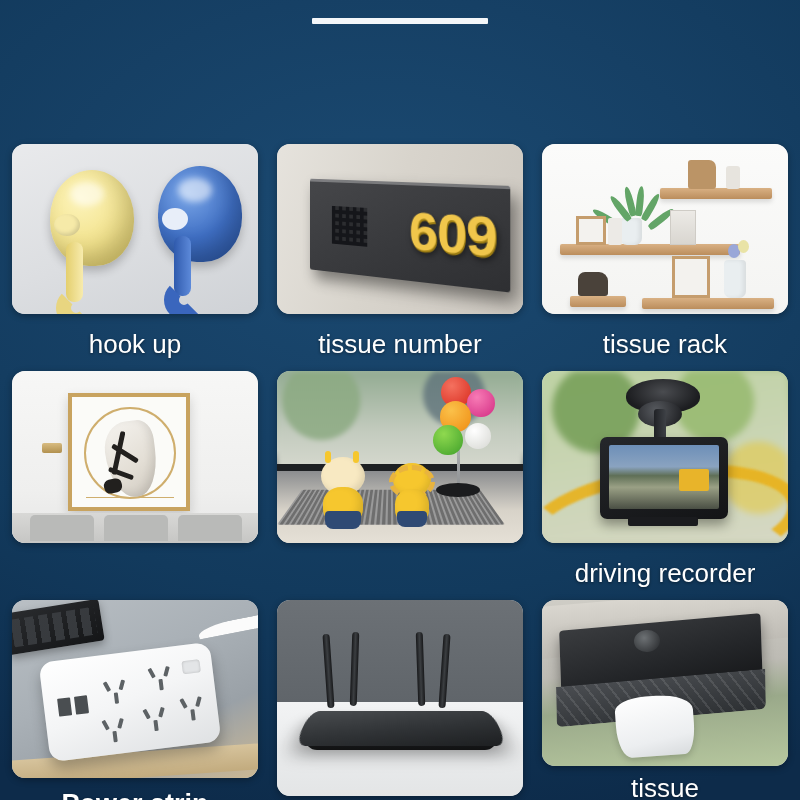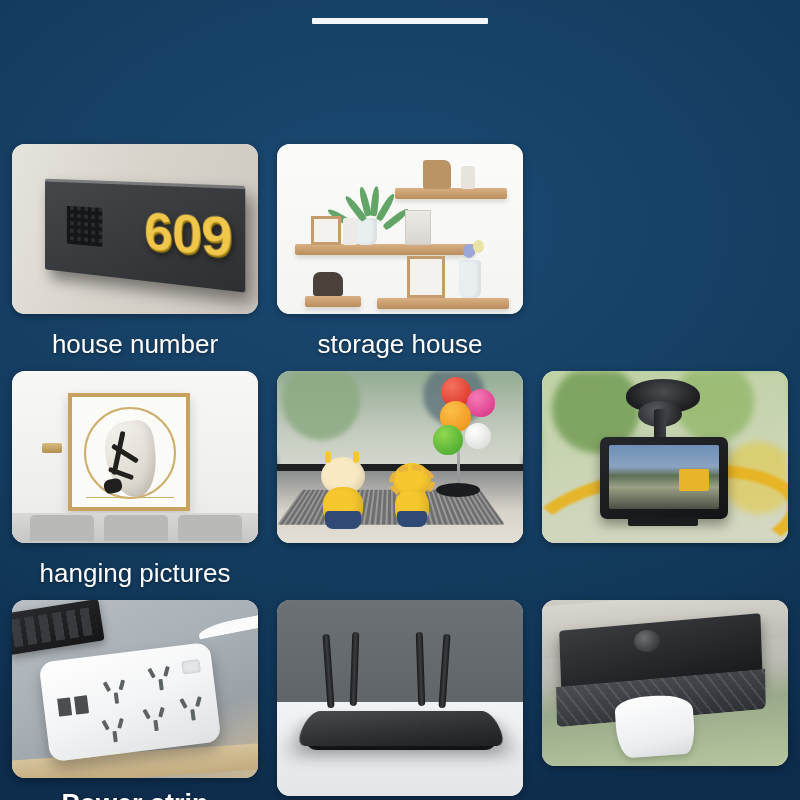--- a/index.html
+++ b/index.html
@@ -388,31 +388,50 @@
 <div id="poster">
 
   <div class="header">
     <div class="title-rule"></div>
   </div>
 
   <div class="grid">
 
     <div class="row r1">
 
+      <div class="cell">
+        <div class="thumb">
+          <div class="scene s-hook">
+            <div class="hk hook-y">
+              <div class="cup"></div>
+              <div class="knob"></div>
+              <div class="arm"></div>
+              <div class="curl"></div>
+            </div>
+            <div class="hk hook-b">
+              <div class="cup"></div>
+              <div class="knob"></div>
+              <div class="arm"></div>
+              <div class="curl"></div>
+            </div>
+          </div>
+        </div>
+        <div class="caption">hook up</div>
+      </div>
 
       <div class="cell">
         <div class="thumb">
           <div class="scene s-plaque">
             <div class="plaque">
               <div class="qr"></div>
               <div class="num609">609</div>
             </div>
           </div>
         </div>
-        <div class="caption">house number</div>
+        <div class="caption">tissue number</div>
       </div>
 
       <div class="cell">
         <div class="thumb">
           <div class="scene s-rack">
             <div class="shelf sh1"></div>
             <div class="shelf sh2"></div>
             <div class="shelf sh3"></div>
             <div class="shelf sh4"></div>
 
@@ -431,21 +450,21 @@
             <div class="obj" style="left:66px; top:74px; width:14px; height:27px; background:#eceae6; border-radius:2px;"></div>
             <div class="obj" style="left:128px; top:66px; width:26px; height:35px; background:linear-gradient(180deg,#eceae6,#d9d6d0); border:1px solid #cfccc6;"></div>
 
             <div class="vase" style="left:182px; top:116px; width:22px; height:38px;"></div>
             <div class="obj" style="left:186px; top:100px; width:12px; height:14px; background:#9aa7d8; border-radius:50%;"></div>
             <div class="obj" style="left:196px; top:96px; width:11px; height:13px; background:#e9e3a6; border-radius:50%;"></div>
             <div class="frame-sm" style="left:130px; top:112px; width:38px; height:42px;"></div>
             <div class="obj" style="left:36px; top:128px; width:30px; height:24px; background:#4a423a; border-radius:7px 9px 3px 3px;"></div>
           </div>
         </div>
-        <div class="caption">storage house</div>
+        <div class="caption">tissue rack</div>
       </div>
     </div>
 
     <div class="row r2">
 
       <div class="cell">
         <div class="thumb">
           <div class="scene s-pic">
             <div class="hook-tab"></div>
             <div class="art-frame">
@@ -456,21 +475,20 @@
               <div class="bridle" style="left:38px; top:54px; width:30px; height:5px; transform:rotate(32deg);"></div>
               <div class="bridle" style="left:36px; top:74px; width:26px; height:5px; transform:rotate(20deg);"></div>
               <div class="bridle" style="left:32px; top:82px; width:18px; height:14px; border-radius:6px; transform:rotate(-12deg);"></div>
             </div>
             <div class="sofa"></div>
             <div class="cush" style="left:18px;"></div>
             <div class="cush" style="left:92px;"></div>
             <div class="cush" style="left:166px;"></div>
           </div>
         </div>
-        <div class="caption">hanging pictures</div>
       </div>
 
       <div class="cell">
         <div class="thumb">
           <div class="scene s-car">
             <div class="windshield-blur"></div>
             <div class="dash-edge"></div>
             <div class="dash"></div>
             <div class="mat"></div>
 
@@ -507,20 +525,21 @@
             <div class="yellow-arc"></div>
             <div class="suction"></div>
             <div class="suction-knob"></div>
             <div class="suction-stem"></div>
             <div class="dvr-body">
               <div class="dvr-screen"></div>
             </div>
             <div class="dvr-mount"></div>
           </div>
         </div>
+        <div class="caption">driving recorder</div>
       </div>
     </div>
 
     <div class="row r3">
 
       <div class="cell cell-power">
         <div class="thumb">
           <div class="scene s-power">
             <div class="desk-edge"></div>
             <div class="keyboard"></div>
@@ -577,17 +596,18 @@
       <div class="cell cell-tissue">
         <div class="thumb">
           <div class="scene s-tissue">
             <div class="visor"></div>
             <div class="tbox"></div>
             <div class="tbox-bottom"></div>
             <div class="tclip"></div>
             <div class="tpaper"></div>
           </div>
         </div>
+        <div class="caption">tissue</div>
       </div>
     </div>
 
   </div>
 </div>
 
 </body></html>

